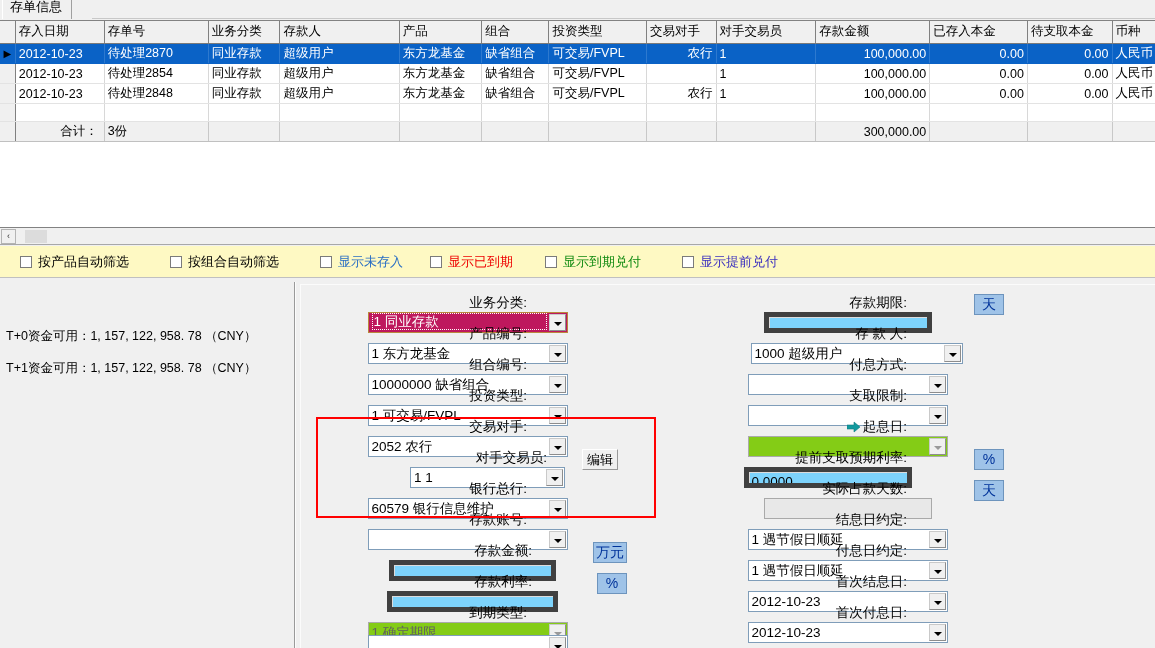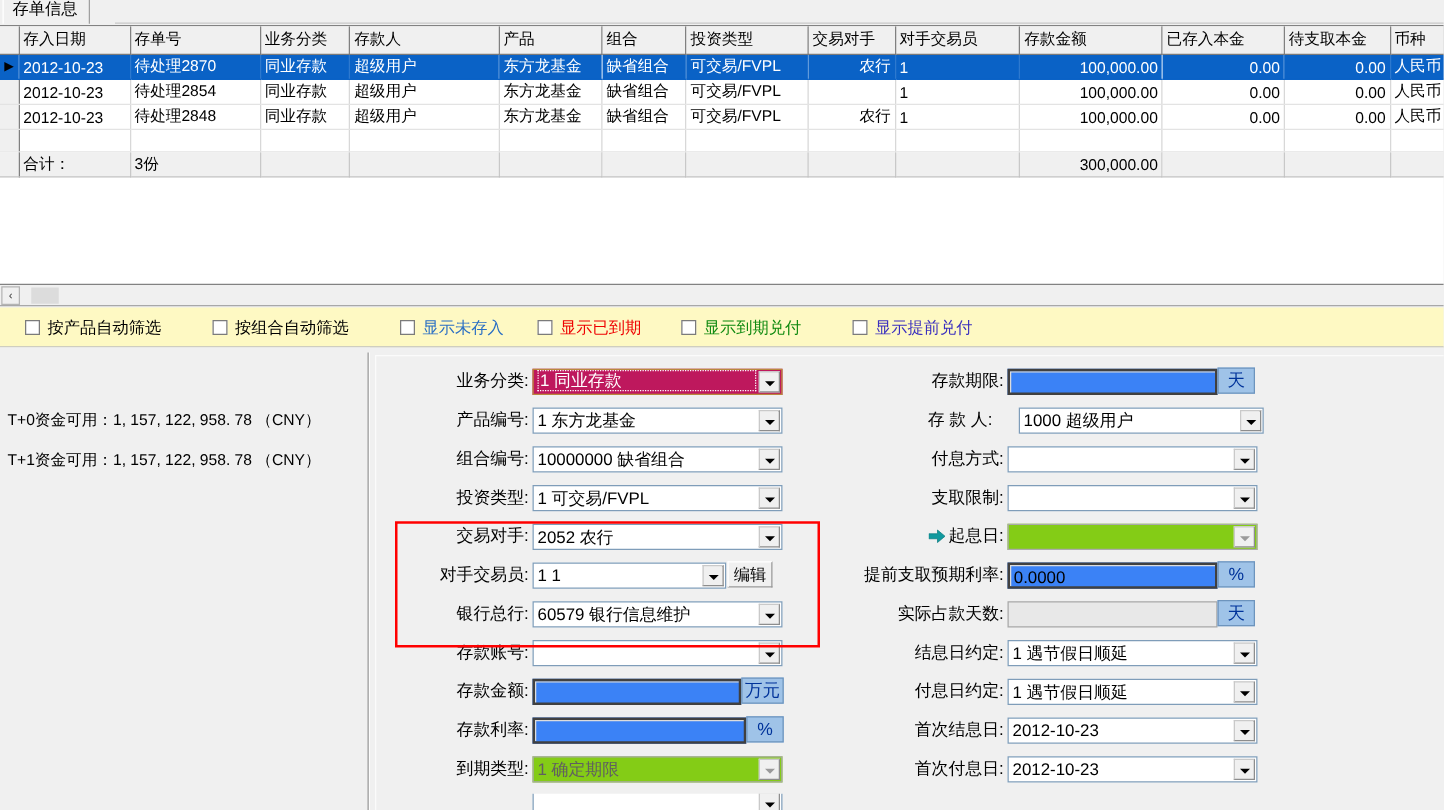--- a/index.html
+++ b/index.html
@@ -68,21 +68,21 @@
   table.grid tr.sel td { background: #0a62c6; color: #fff; border-right-color: #2d79cf; border-bottom-color: #0a62c6; }
   table.grid th.rowhdr, table.grid td.rowhdr {
     background: #f0f0f0; border-right: 1px solid #808080; width: 14px; padding: 0;
     text-align: center;
   }
   tr.sel td.rowhdr { background: #f0f0f0; color: #000; }
   .marker { color: #000; font-size: 10px; line-height: 16px; }
 
   
   tr.totals td { background: #f0f0f0; border-bottom: 1px solid #c0c0c0; border-right: 1px solid #c8c8c8; height: 20px; }
-  tr.totals td.lbl { text-align: left; padding-right: 6px; }
+  tr.totals td.lbl { text-align: right; padding-right: 6px; }
   .spacer-row td { height: 74px; border-right: 1px solid #d8d8d8; border-bottom: none; }
 
   
   .hscroll {
     position: absolute; left: 0; top: 228px; width: 1155px; height: 17px;
     background: #f0f0f0; border-bottom: 1px solid #a8a8a8;
   }
   .hscroll .btn-left {
     position: absolute; left: 1px; top: 1px; width: 15px; height: 15px;
     background: #f0f0f0; border: 1px solid #b4b4b4;
@@ -117,33 +117,33 @@
     font-family: "Liberation Sans", "DejaVu Sans", sans-serif; }
 
   .formpane {
     position: absolute; left: 300px; top: 6px; width: 855px; height: 364px;
     background: #f0f0f0;
     border-left: 1px solid #fbfbfb;
     border-top: 1px solid #fbfbfb;
   }
 
   
-  .frow { position: absolute; height: 22px; display: flex; align-items: center; }
+  .frow { position: absolute; height: 22px; display: flex; align-items: center; flex-direction: column; }
   .flabel { font-size: 13.5px; white-space: nowrap; text-align: right; }
   .fctrl { position: relative; height: 21px; }
 
   .tbox {
     position: absolute; left: 0; top: 0; height: 21px; width: 100%;
     background: #fff; border: 1px solid #7f9db9;
     border-top-color: #6f8ba8; border-left-color: #6f8ba8;
     font-size: 13.5px; line-height: 19px; padding-left: 3px;
     white-space: nowrap; overflow: hidden;
   }
   .tbox.disabled { background: #e8e8e8; color: #555; border-color: #a9a9a9; }
-  .tbox.sunken { background: #3b82f6; border: 2px solid #404040; box-shadow: inset 1px 1px 0 #dcdcdc; }
+  .tbox.sunken { background: #7dd3fc; border: 5px solid #404040; box-shadow: inset 1px 1px 0 #dcdcdc; }
 
   .combo {
     position: absolute; left: 0; top: 0; height: 21px; width: 100%;
     background: #fff; border: 1px solid #7f9db9;
     font-size: 13.5px; line-height: 19px; padding-left: 3px;
     white-space: nowrap; overflow: hidden;
   }
   .combo .arrowbtn {
     position: absolute; right: 1px; top: 1px; width: 17px; height: 17px;
     background: #f0f0f0; border: 1px solid #c9c9c9;

